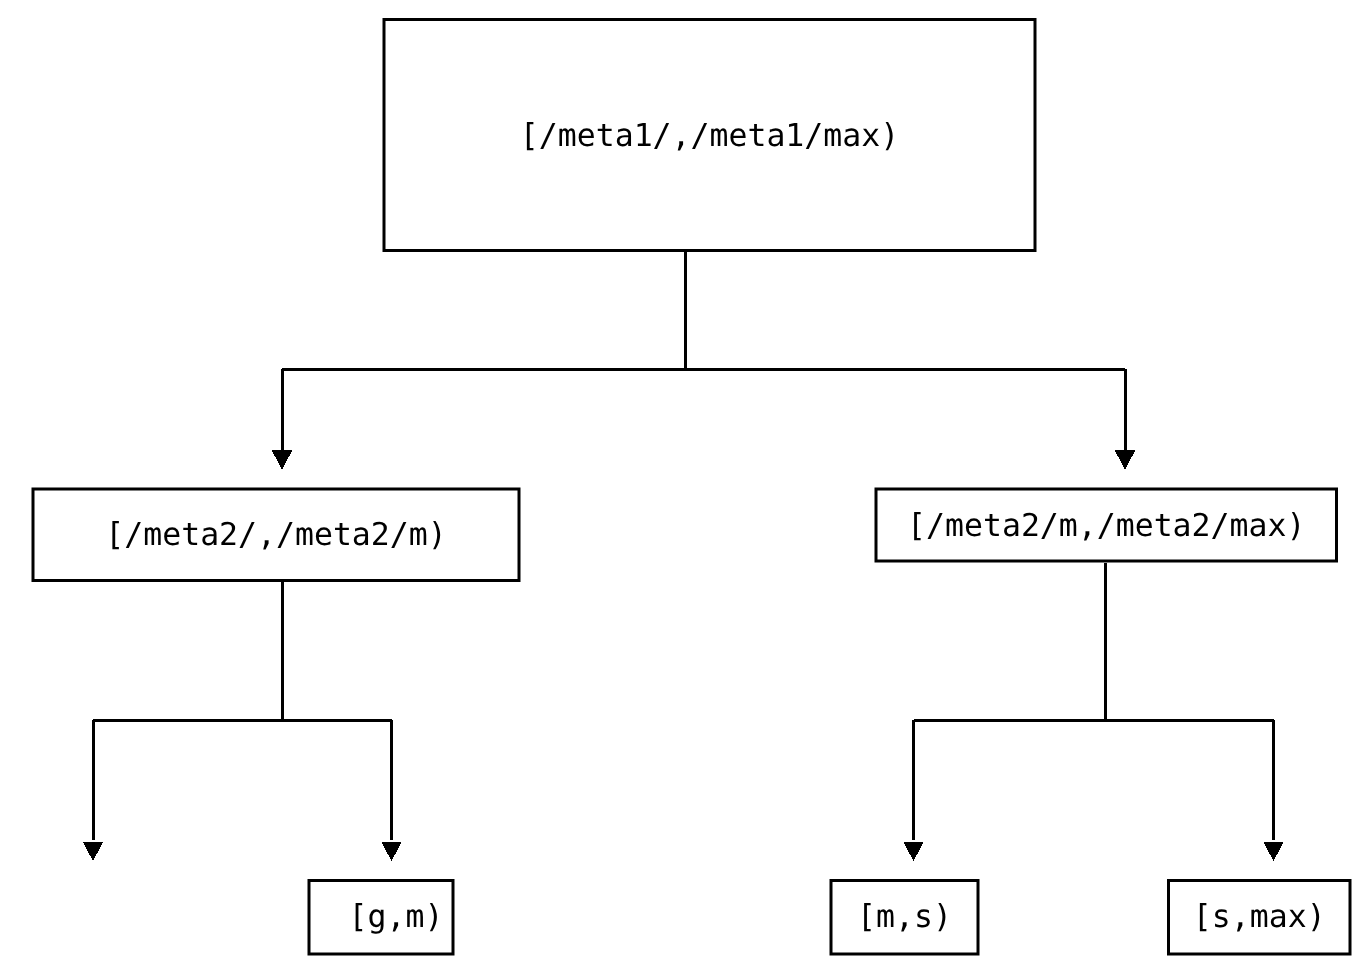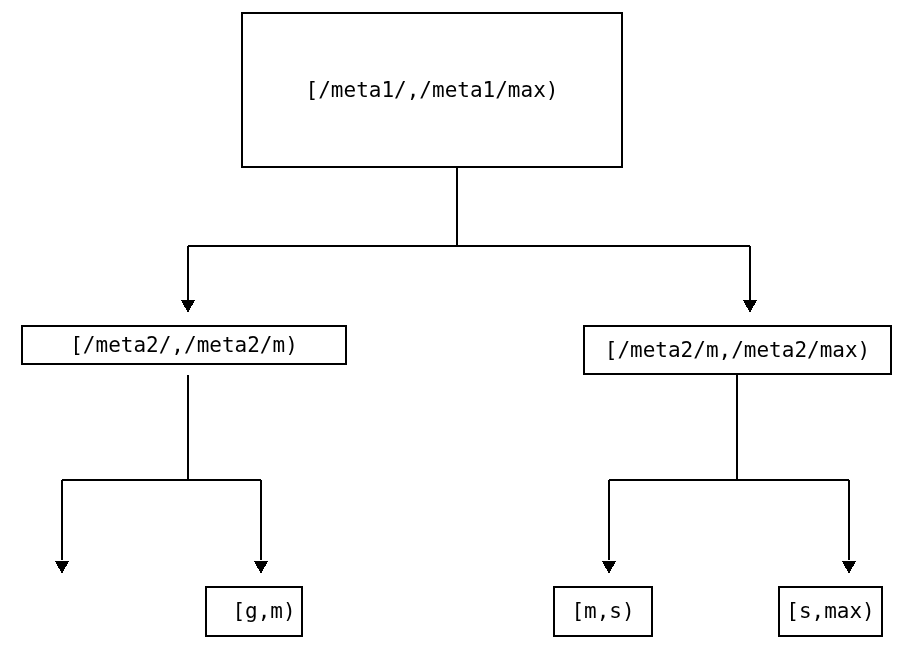--- a/index.html
+++ b/index.html
@@ -36,28 +36,28 @@
     justify-content: center;
     color: #000000;
     font-family: "DejaVu Sans Mono", "Liberation Mono", monospace;
     letter-spacing: 0px;
     white-space: nowrap;
   }
   .node-label {
     display: block;
     line-height: 1;
   }
-  .node-root      { left: 241px; top: 12px;  width: 382px; height: 156px; font-size: 21px; }
-  .node-lvl2-left { left: 21px;  top: 325px; width: 326px; height: 40px;  font-size: 21px; }
+  .node-root      { left: 255px; top: 12px;  width: 436px; height: 156px; font-size: 21px; }
+  .node-lvl2-left { left: 21px;  top: 325px; width: 326px; height: 63px;  font-size: 21px; }
   .node-lvl2-right{ left: 583px; top: 325px; width: 309px; height: 50px;  font-size: 21px; }
   .node-leaf      { top: 586px;  height: 51px; font-size: 21px; }
   .leaf-ag        { left: 9px;   width: 98px;  }
   .leaf-gm        { left: 205px; width: 98px; padding-left: 20px;  }
   .leaf-ms        { left: 553px; width: 100px; text-align: center; }
-  .leaf-smax      { left: 778px; width: 105px; }
+  .leaf-smax      { left: 778px; width: 123px; }
 </style>
 </head>
 <body>
 
 <div id="diagram-root">
 
   <svg class="tree-svg" viewBox="0 0 912 652">
     <g stroke="#000000" stroke-width="2" fill="none" shape-rendering="crispEdges">
 
       <line x1="457" y1="168" x2="457" y2="246"></line>

